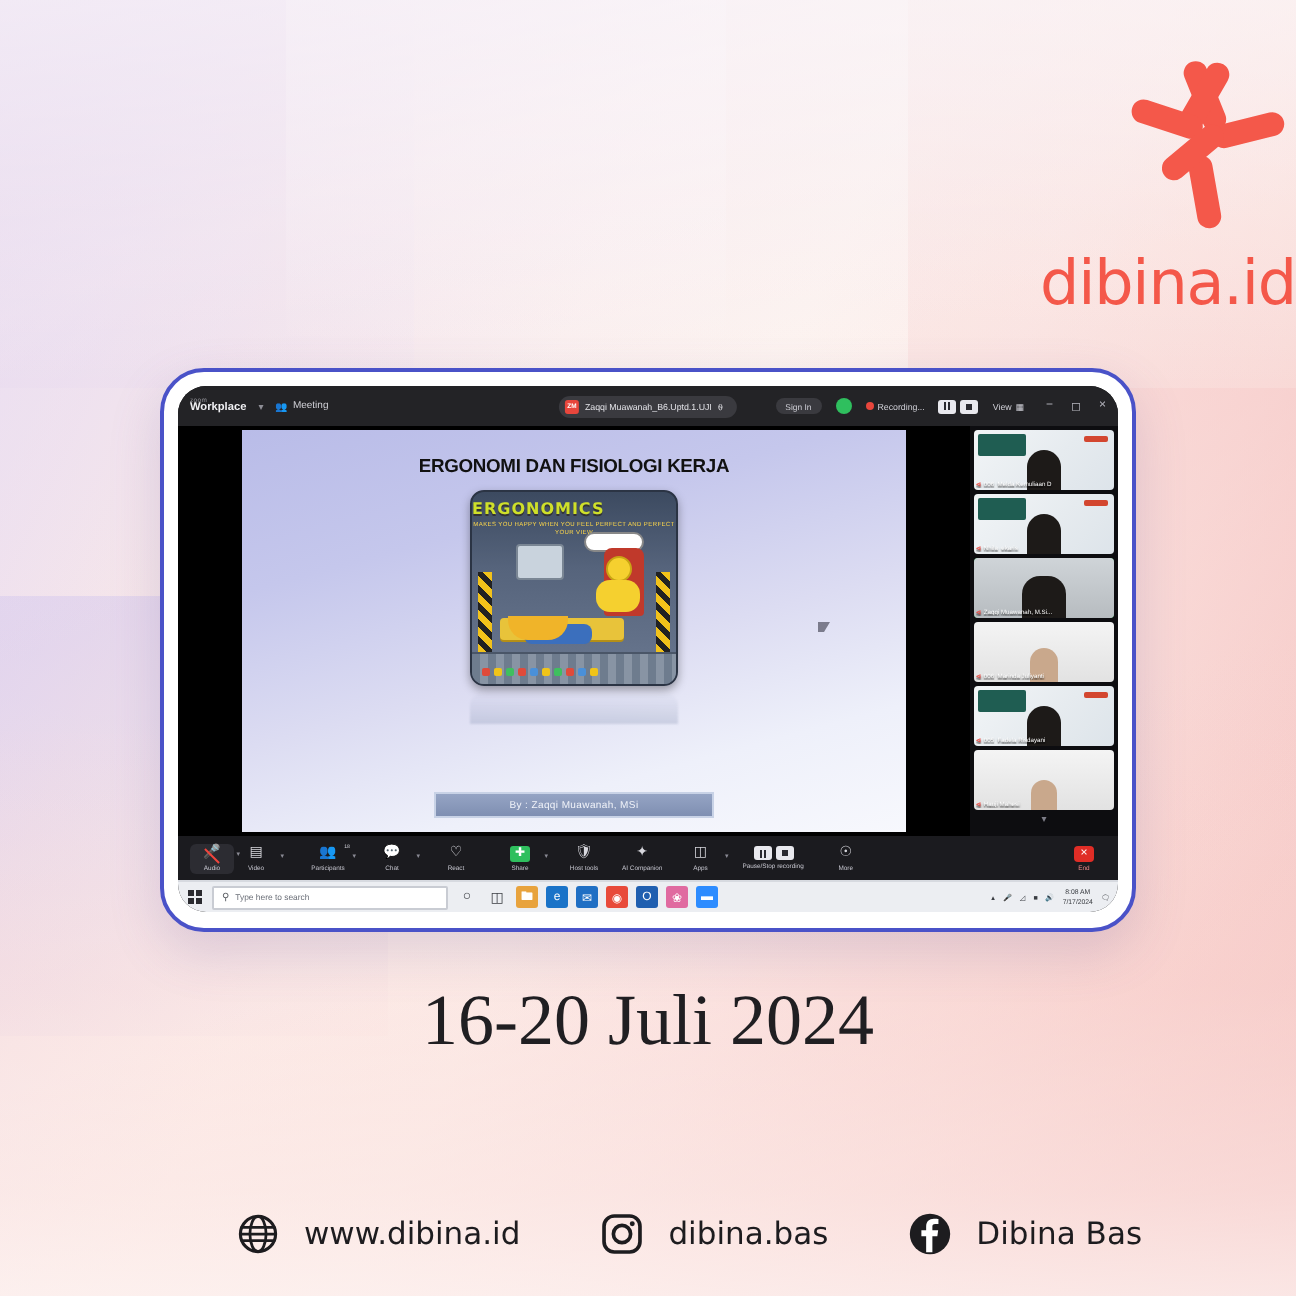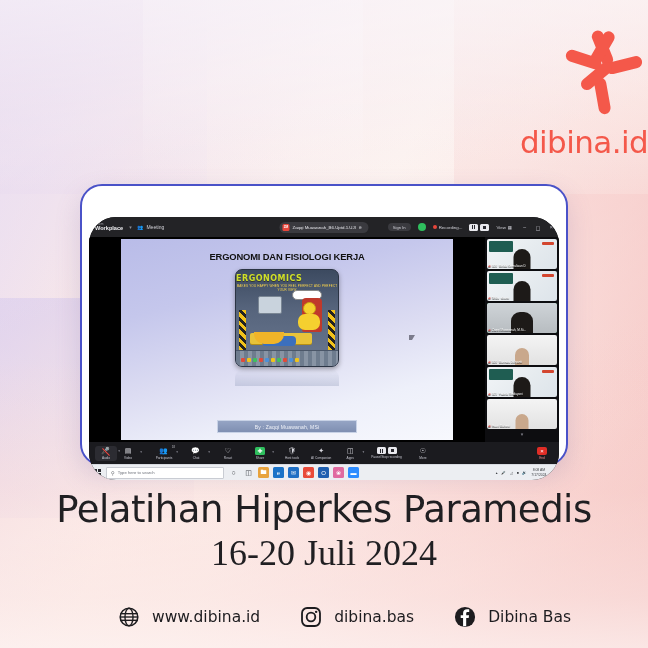--- a/index.html
+++ b/index.html
@@ -81,26 +81,25 @@
     position: absolute; left: 80px; top: 184px;
     width: 488px; height: 282px; z-index: 6;
     border: 2.5px solid #4a52c8;
     border-radius: 22px;
     background: #ffffff;
     padding: 7px 7px 8px 7px;
     box-shadow: 0 10px 26px rgba(110,90,150,0.20);
   }
   #tablet-screen {
     width: 100%; height: 100%;
-    border-radius: 27px;
+    border-radius: 14px;
     overflow: hidden;
     background: #0b0b0d;
     display: flex; flex-direction: column;
     position: relative;
-    margin-top: 24px;
   }
 
   
   #zoom-titlebar {
     height: 20px; background: #232326; flex: 0 0 20px;
     display: flex; align-items: center; gap: 6px;
     padding: 0 6px; color: #d9d9dd;
     font-size: 5px; position: relative;
   }
   .tb-brand { line-height: 1; }
@@ -611,21 +610,20 @@
           <span>7/17/2024</span>
         </span>
         <span>🗨</span>
       </div>
     </div>
 
   </div>
 </div>
 
 <div id="headline">
-  <div id="headline-main">Pelatihan Hiperkes Paramedis</div>
   <div id="headline-sub">16-20 Juli 2024</div>
 </div>
 
 <div id="footer">
   <div class="fi">
     <svg class="fi-ico" viewBox="0 0 24 24">
       <circle cx="12" cy="12" r="9.6" fill="none" stroke="#1d1c1f" stroke-width="1.7"></circle>
       <ellipse cx="12" cy="12" rx="4.4" ry="9.6" fill="none" stroke="#1d1c1f" stroke-width="1.5"></ellipse>
       <line x1="2.6" y1="8.4" x2="21.4" y2="8.4" stroke="#1d1c1f" stroke-width="1.5"></line>
       <line x1="2.6" y1="15.6" x2="21.4" y2="15.6" stroke="#1d1c1f" stroke-width="1.5"></line>

